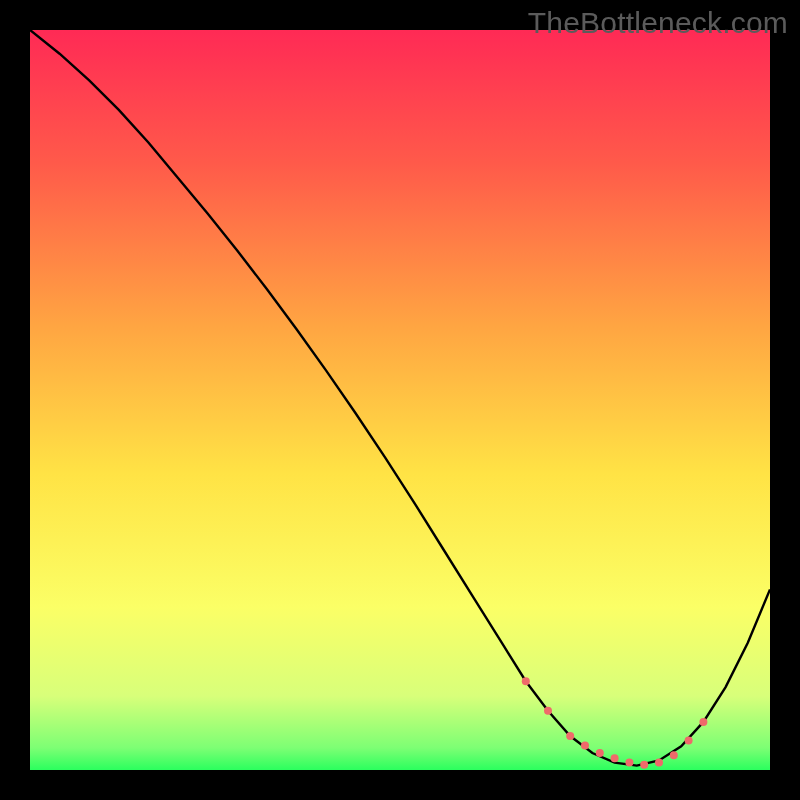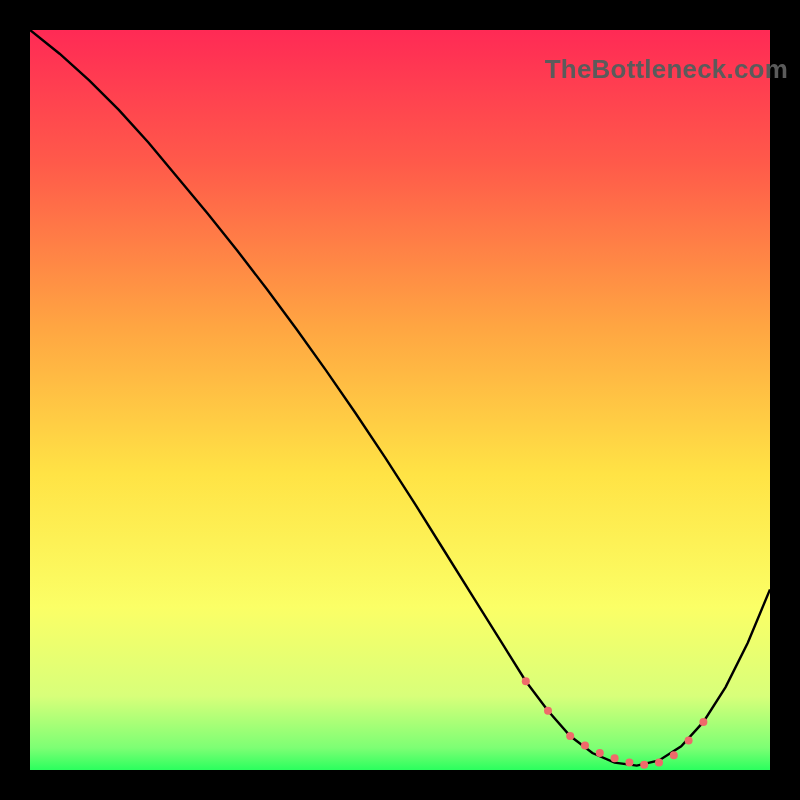--- a/index.html
+++ b/index.html
@@ -24,25 +24,24 @@
     left: 0;
     top: 0;
     width: 740px;
     height: 740px;
   }
   .watermark {
     position: absolute;
     top: 6px;
     right: 12px;
     color: #5b5b5b;
-    font-size: 26px;
-    font-weight: 700;
+    font-size: 30px;
+    font-weight: 400;
     letter-spacing: 0.2px;
     user-select: none;
-    margin-top: 48px;
   }
 </style>
 </head>
 <body>
 
 <div class="frame">
   <svg class="plot-area" viewBox="0 0 740 740">
     <defs>
       <linearGradient id="bg-grad" x1="0" y1="0" x2="0" y2="1">
           <stop offset="0%" stop-color="#ff2a55"></stop>

